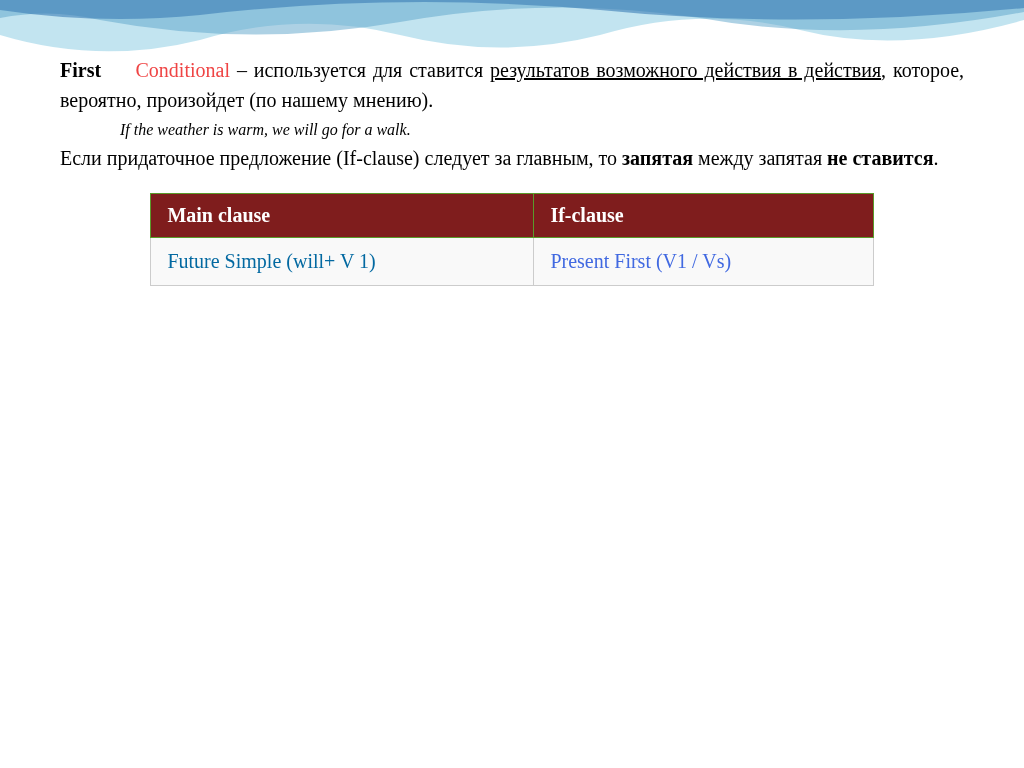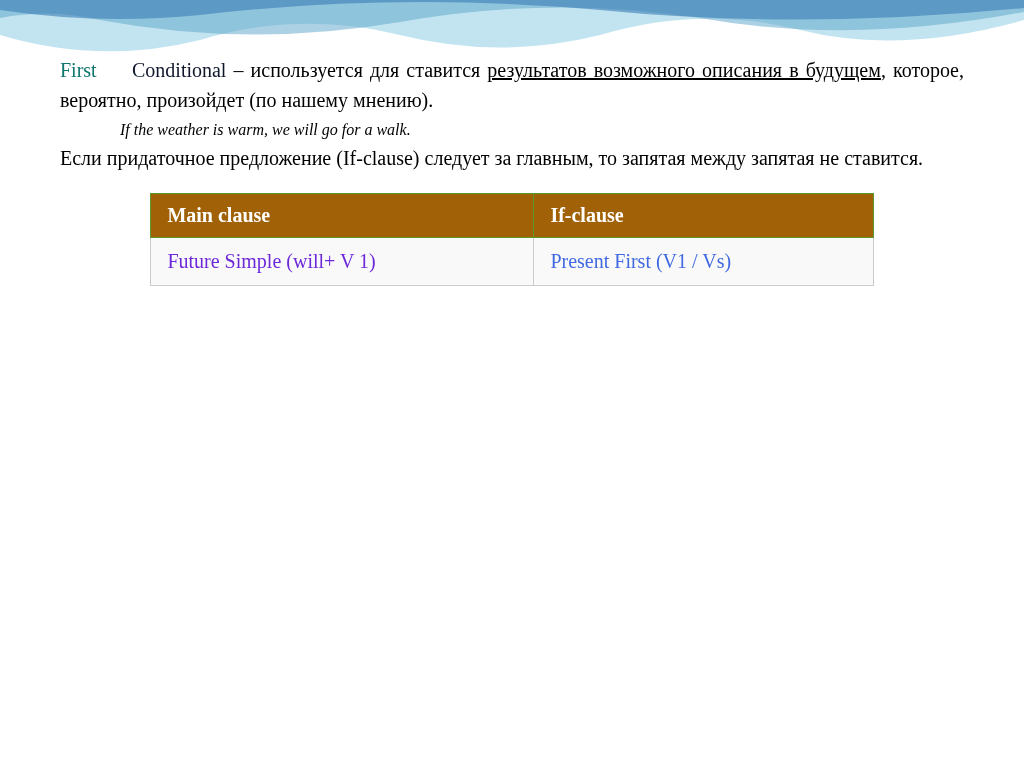--- a/index.html
+++ b/index.html
@@ -39,73 +39,73 @@
 
     .paragraph {
       font-size: 20px;
       line-height: 1.5;
       text-align: justify;
       margin-bottom: 6px;
       color: #000;
     }
 
     .word-first {
-      color: #0f766e;
-      font-weight: normal;
+      color: #000000;
+      font-weight: bold;
     }
 
     .word-conditional {
-      color: #0f172a;
+      color: #ef4444;
       font-weight: normal;
     }
 
     .underline {
       text-decoration: underline;
     }
 
     .bold {
-      font-weight: normal;
+      font-weight: bold;
     }
 
     .italic-example {
       font-style: italic;
       display: block;
       text-indent: 60px;
       margin: 4px 0;
       font-size: 16px;
       color: #000;
     }
 
     
     .grammar-table {
       width: 80%;
       margin: 20px auto 0 auto;
       border-collapse: collapse;
       border: 1px solid #999;
     }
 
     .grammar-table th {
-      background-color: #a16207;
+      background-color: #7f1d1d;
       color: white;
       font-size: 20px;
       font-weight: bold;
       padding: 10px 16px;
       text-align: left;
       border: 1px solid #5a9a2a;
     }
 
     .grammar-table td {
       padding: 12px 16px;
       font-size: 20px;
       border: 1px solid #ccc;
       vertical-align: top;
     }
 
     .table-cell-red {
-      color: #6d28d9;
+      color: #0369a1;
     }
 
     .table-cell-blue {
       color: #4169E1;
     }
 
     .table-row-light td {
       background-color: #f9f9f9;
     }
   </style>
@@ -119,21 +119,21 @@
     <path d="M0,0 L1024,0 L1024,8 Q800,30 600,10 Q400,-8 200,15 Q100,25 0,10 Z" fill="#3a7db5" opacity="0.6"></path>
   </svg>
 </div>
 
 <div class="content">
 
   <p class="paragraph">
     <span class="word-first">First</span>
     &nbsp;&nbsp;&nbsp;
     <span class="word-conditional">Conditional</span>
-    <span> – используется для ставится </span><span class="underline">результатов возможного описания в будущем</span><span>, которое, вероятно, произойдет (по нашему мнению).</span>
+    <span> – используется для ставится </span><span class="underline">результатов возможного действия в действия</span><span>, которое, вероятно, произойдет (по нашему мнению).</span>
   </p>
 
   <span class="italic-example">If the weather is warm, we will go for a walk.</span>
 
   <p class="paragraph">
     <span>Если придаточное предложение (If-clause) следует за главным, то </span><span class="bold">запятая</span><span> между запятая </span><span class="bold">не ставится</span><span>.</span>
   </p>
 
 
 

